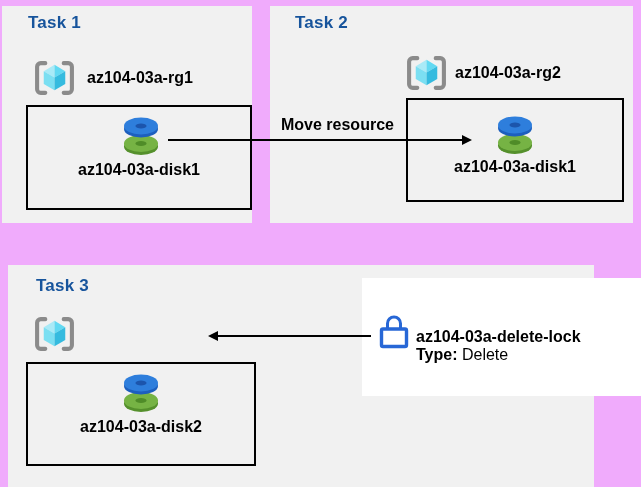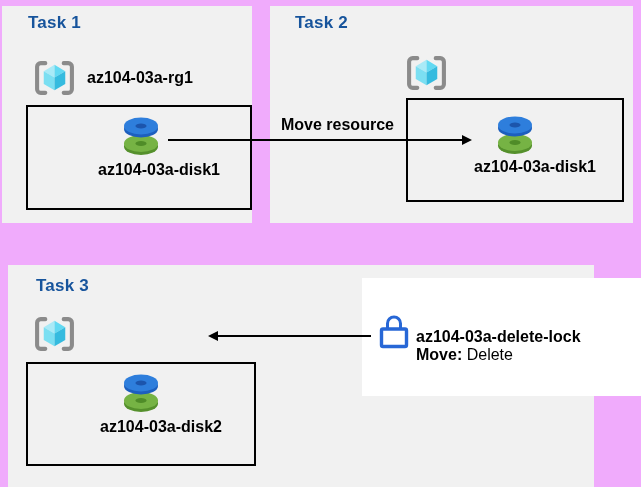--- a/index.html
+++ b/index.html
@@ -5,21 +5,21 @@
   html,body { margin:0; padding:0; background:#fff; }
   #canvas {
     position:relative; width:641px; height:487px; background:#f0abfc;
     font-family:"Liberation Sans", sans-serif; color:#000; overflow:hidden;
   }
   .abs { position:absolute; }
   .panel { background:#F1F1F1; }
   .task-title { color:#17549C; font-size:17px; font-weight:bold; letter-spacing:.2px; white-space:nowrap; }
   .rlabel { font-size:16px; font-weight:bold; color:#000; white-space:nowrap;text-align:center; }
   .rbox { border:2px solid #000; background:transparent; box-sizing:border-box; }
-  .center-label { text-align:center;padding-left:20px; }
+  .center-label { text-align:center; }
   .hline { background:#000; height:2px; }
   .arrowhead-right { width:0; height:0; border-top:5px solid transparent; border-bottom:5px solid transparent; border-left:10px solid #000; }
   .arrowhead-left  { width:0; height:0; border-top:5px solid transparent; border-bottom:5px solid transparent; border-right:10px solid #000; }
   .lock-patch { background:#ffffff; display:flex; align-items:center; justify-content:center; }
   .annotation-bg { background:#ffffff; }
   .type-line { font-size:16px; white-space:nowrap; }
   .type-line .b { font-weight:bold; }
   svg { display:block; }
 </style>
 </head>
@@ -71,20 +71,21 @@
   <div class="abs rlabel center-label" style="left:26px; top:161px; width:226px;">az104-03a-disk1</div>
 
   <div class="abs panel" style="left:270px; top:6px; width:363px; height:217px;"></div>
   <div class="abs task-title" style="left:295px; top:13px;">Task 2</div>
 
   <span class="abs" style="left:405px; top:54px;">
     <svg width="43" height="38" viewBox="0 0 42 37">
         <use href="#rg-icon"></use>
       </svg>
   </span>
+  <div class="abs rlabel" style="left:455px; top:64px;">az104-03a-rg2</div>
 
   <div class="abs rbox" style="left:406px; top:98px; width:218px; height:104px;"></div>
   <span class="abs" style="left:496px; top:112px;">
     <svg width="38" height="45" viewBox="0 0 38 44">
         <use href="#disk-icon"></use>
       </svg>
   </span>
   <div class="abs rlabel center-label" style="left:406px; top:158px; width:218px;">az104-03a-disk1</div>
 
   <div class="abs rlabel" style="left:281px; top:116px;">Move resource</div>
@@ -105,21 +106,21 @@
   <div class="abs arrowhead-left" style="left:208px; top:331px;"></div>
   <div class="abs hline" style="left:217px; top:335px; width:154px;"></div>
 
   <div class="abs lock-patch" style="left:374px; top:311px; width:39px; height:43px;">
     <svg width="38" height="42" viewBox="0 0 38 42">
         <use href="#lock-icon-g"></use>
       </svg>
   </div>
   <div class="abs rlabel" style="left:416px; top:328px;">az104-03a-delete-lock</div>
   <div class="abs type-line" style="left:416px; top:346px;">
-    <span class="b">Move:</span>
+    <span class="b">Type:</span>
     <span>Delete</span>
   </div>
 
   <div class="abs rbox" style="left:26px; top:362px; width:230px; height:104px;"></div>
   <span class="abs" style="left:122px; top:370px;">
     <svg width="38" height="45" viewBox="0 0 38 44">
         <use href="#disk-icon"></use>
       </svg>
   </span>
   <div class="abs rlabel center-label" style="left:26px; top:418px; width:230px;">az104-03a-disk2</div>

